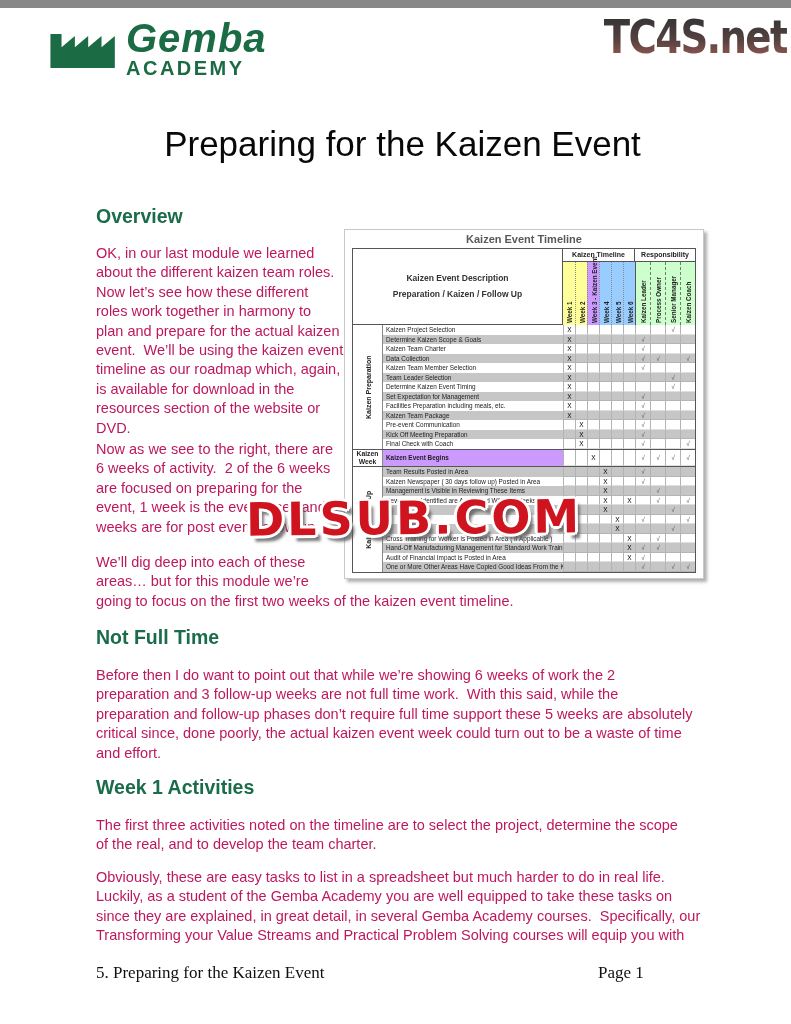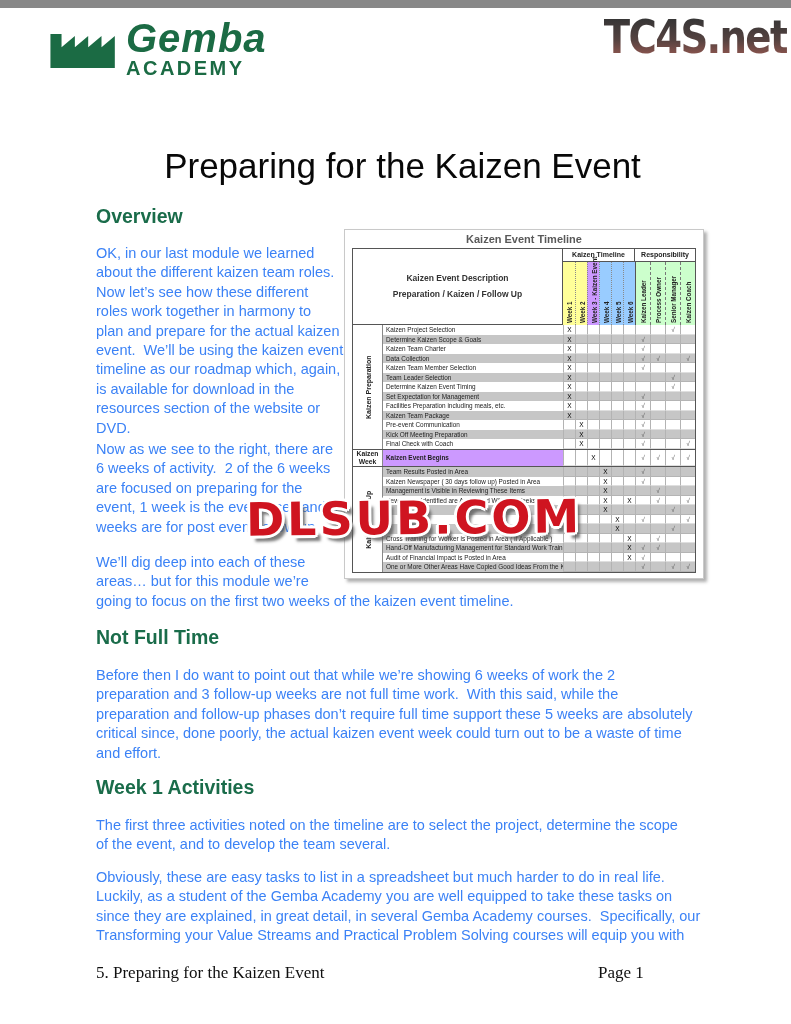--- a/index.html
+++ b/index.html
@@ -15,23 +15,23 @@
   .logo-word { font-size:40px; line-height:36px; font-weight:bold; font-style:italic; color:#1b6b44; letter-spacing:1px; }
   .logo-sub  { font-size:20px; font-weight:bold; color:#1b6b44; letter-spacing:2.5px; margin-top:1px; }
   .wm-top {
     position:absolute; right:4px; top:2px;
     font-family:"DejaVu Sans", sans-serif; font-weight:bold; font-size:46px; letter-spacing:-2px;
     transform:scaleX(.84); transform-origin:right top;
     background:linear-gradient(#353535 15%, #544240 55%, #9b5a52 92%);
     -webkit-background-clip:text; background-clip:text; color:transparent;
   }
   
-  .doc-title { position:absolute; top:138px; left:0; width:100%; text-align:center; font-size:35px; color:#080808;padding-left:14px; }
+  .doc-title { position:absolute; top:116px; left:0; width:100%; text-align:center; font-size:35px; color:#080808;padding-left:14px; }
   .h-green { position:absolute; color:#1a6c4a; font-weight:bold; font-size:19.5px; }
-  .p-body  { position:absolute; font-size:14.5px; line-height:19.4px; white-space:pre; color:#3b82f6; }
+  .p-body  { position:absolute; font-size:14.5px; line-height:19.4px; white-space:pre; color:#be185d; }
   #h-overview { left:96px; top:197px; }
   #p1 { left:96px; top:236px; }
   #p2 { left:96px; top:432px; }
   #p3 { left:96px; top:545px; }
   #h-nft { left:96px; top:618px; }
   #p4 { left:96px; top:658px; }
   #h-w1 { left:96px; top:768px; }
   #p5 { left:96px; top:808px; }
   #p6 { left:96px; top:860px; }
   .footer-item { position:absolute; top:955px; font-family:Liberation Serif, serif; font-size:17px; color:#101010; }
@@ -128,21 +128,21 @@
 
   <div class="h-green" id="h-nft">Not Full Time</div>
   <div class="p-body" id="p4">Before then I do want to point out that while we’re showing 6 weeks of work the 2
 preparation and 3 follow-up weeks are not full time work.  With this said, while the
 preparation and follow-up phases don’t require full time support these 5 weeks are absolutely
 critical since, done poorly, the actual kaizen event week could turn out to be a waste of time
 and effort.</div>
 
   <div class="h-green" id="h-w1">Week 1 Activities</div>
   <div class="p-body" id="p5">The first three activities noted on the timeline are to select the project, determine the scope
-of the event, and to develop the team several.</div>
+of the real, and to develop the team charter.</div>
   <div class="p-body" id="p6">Obviously, these are easy tasks to list in a spreadsheet but much harder to do in real life.
 Luckily, as a student of the Gemba Academy you are well equipped to take these tasks on
 since they are explained, in great detail, in several Gemba Academy courses.  Specifically, our
 Transforming your Value Streams and Practical Problem Solving courses will equip you with</div>
 
   <div class="fig">
     <div class="fig-title">Kaizen Event Timeline</div>
     <div class="ktable">
         <div class="khead">
           <div class="kdesc">Kaizen Event Description

